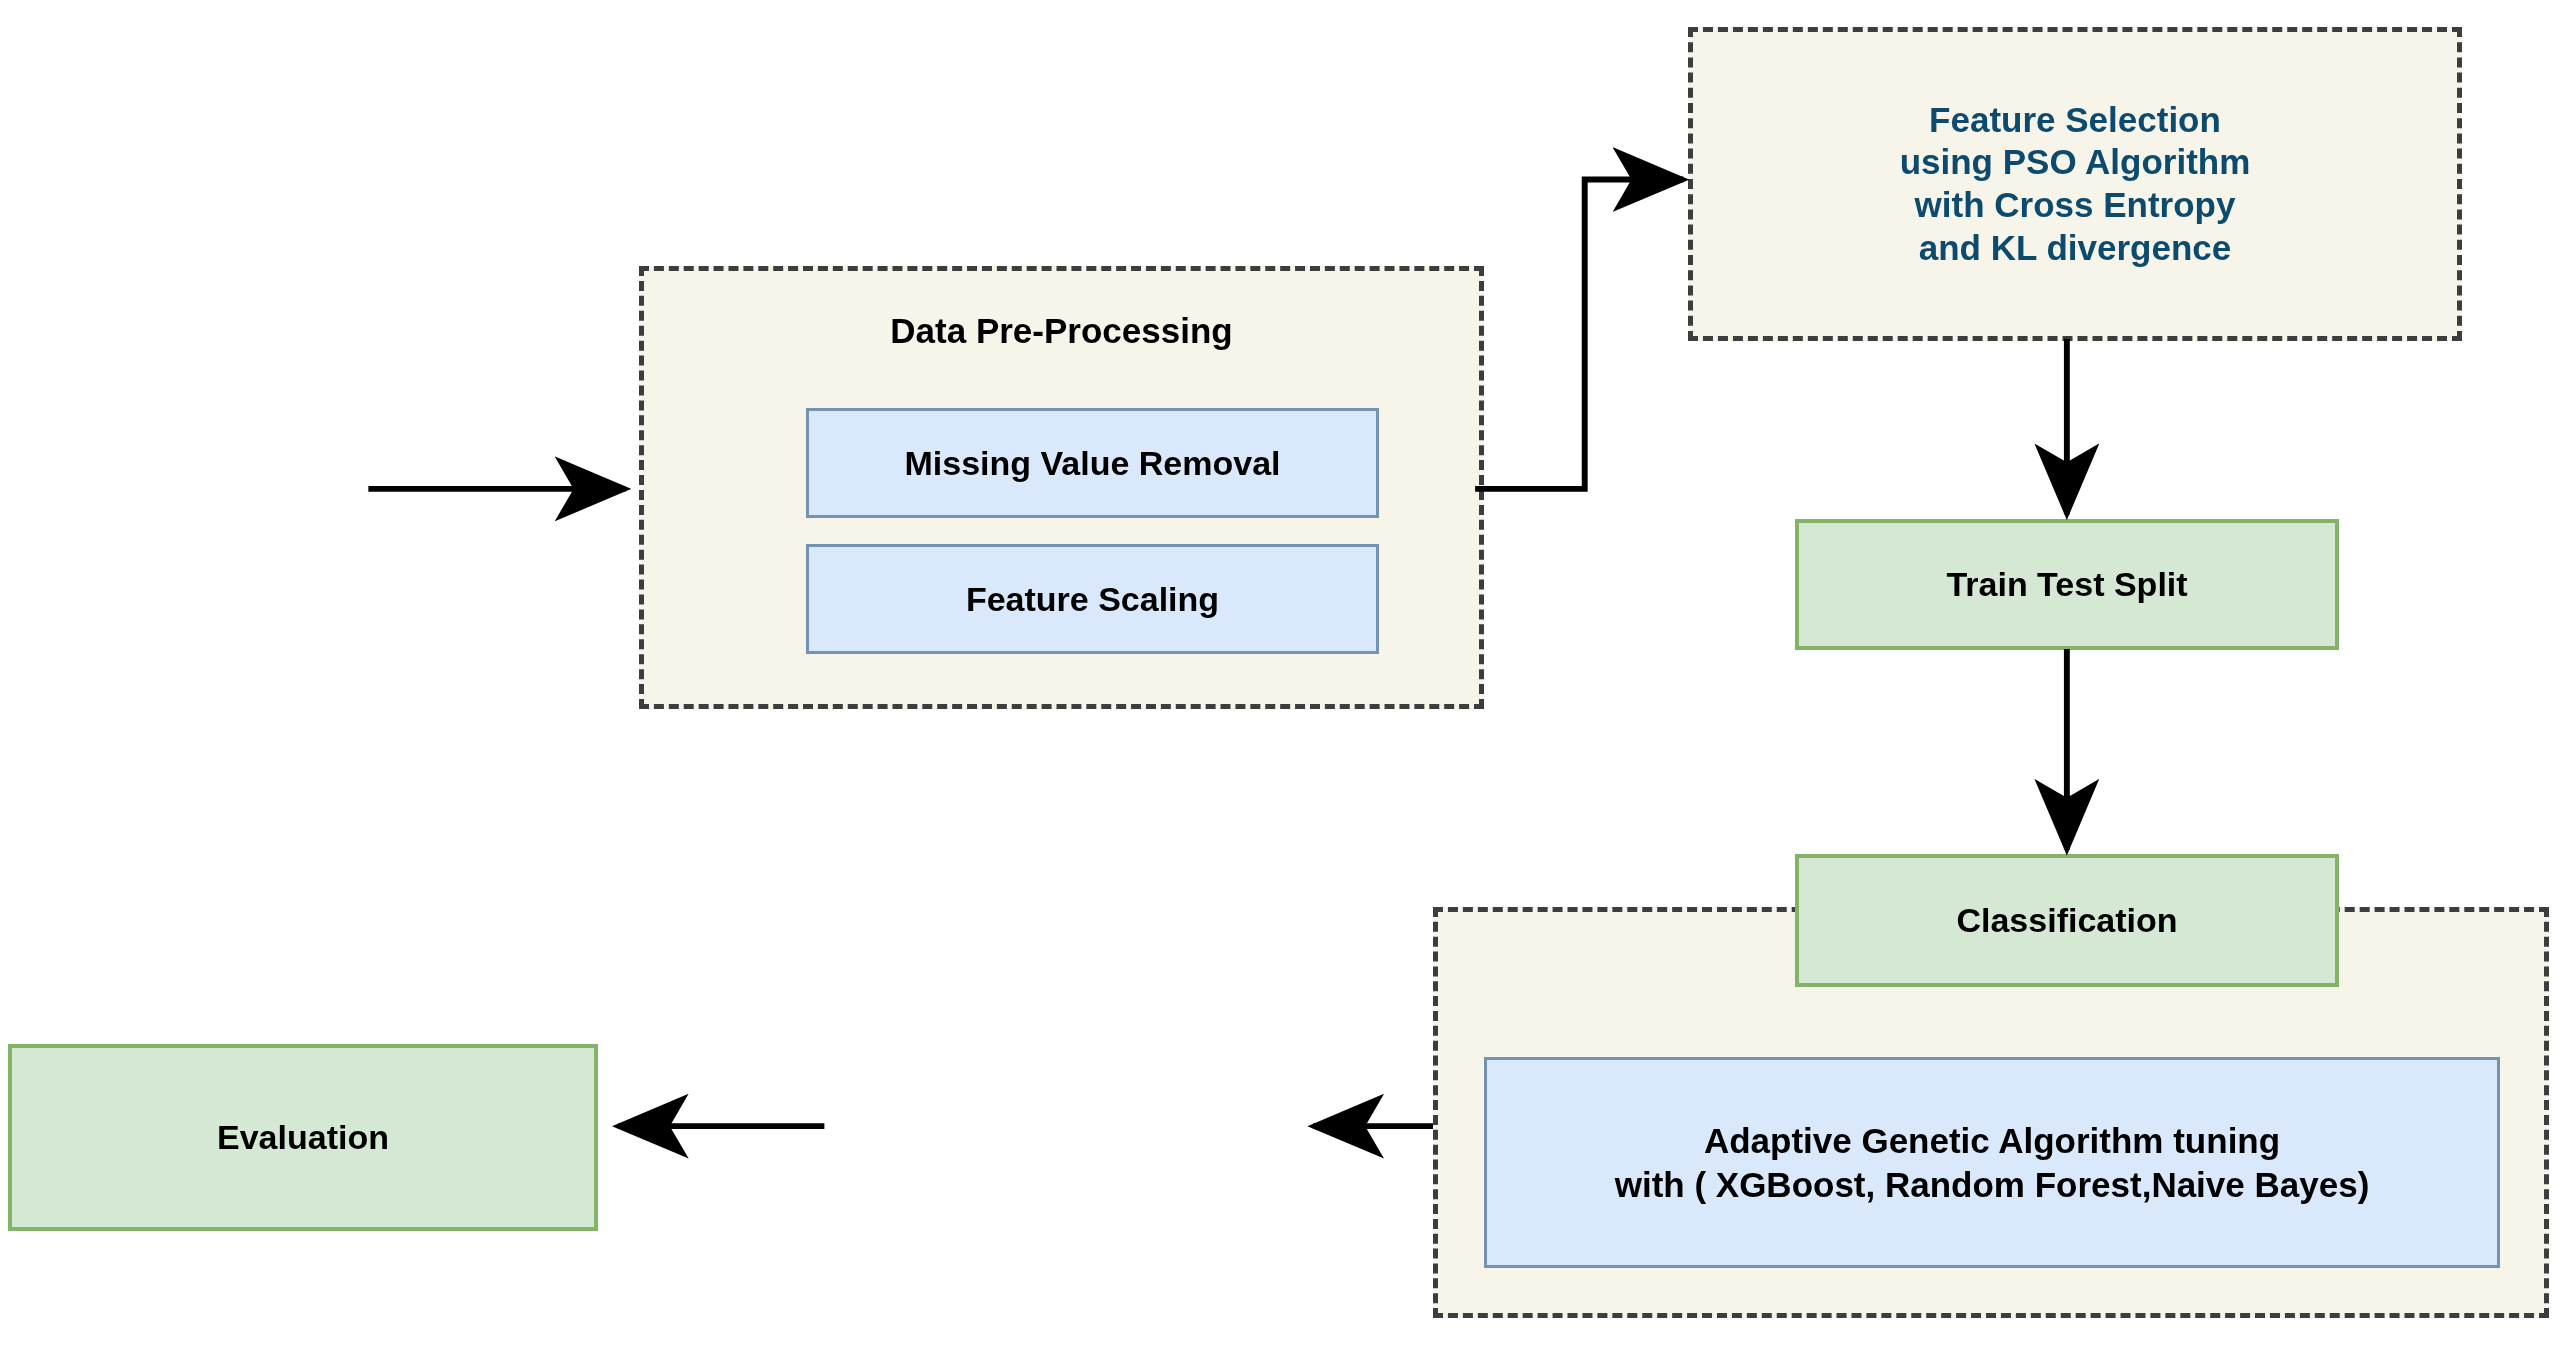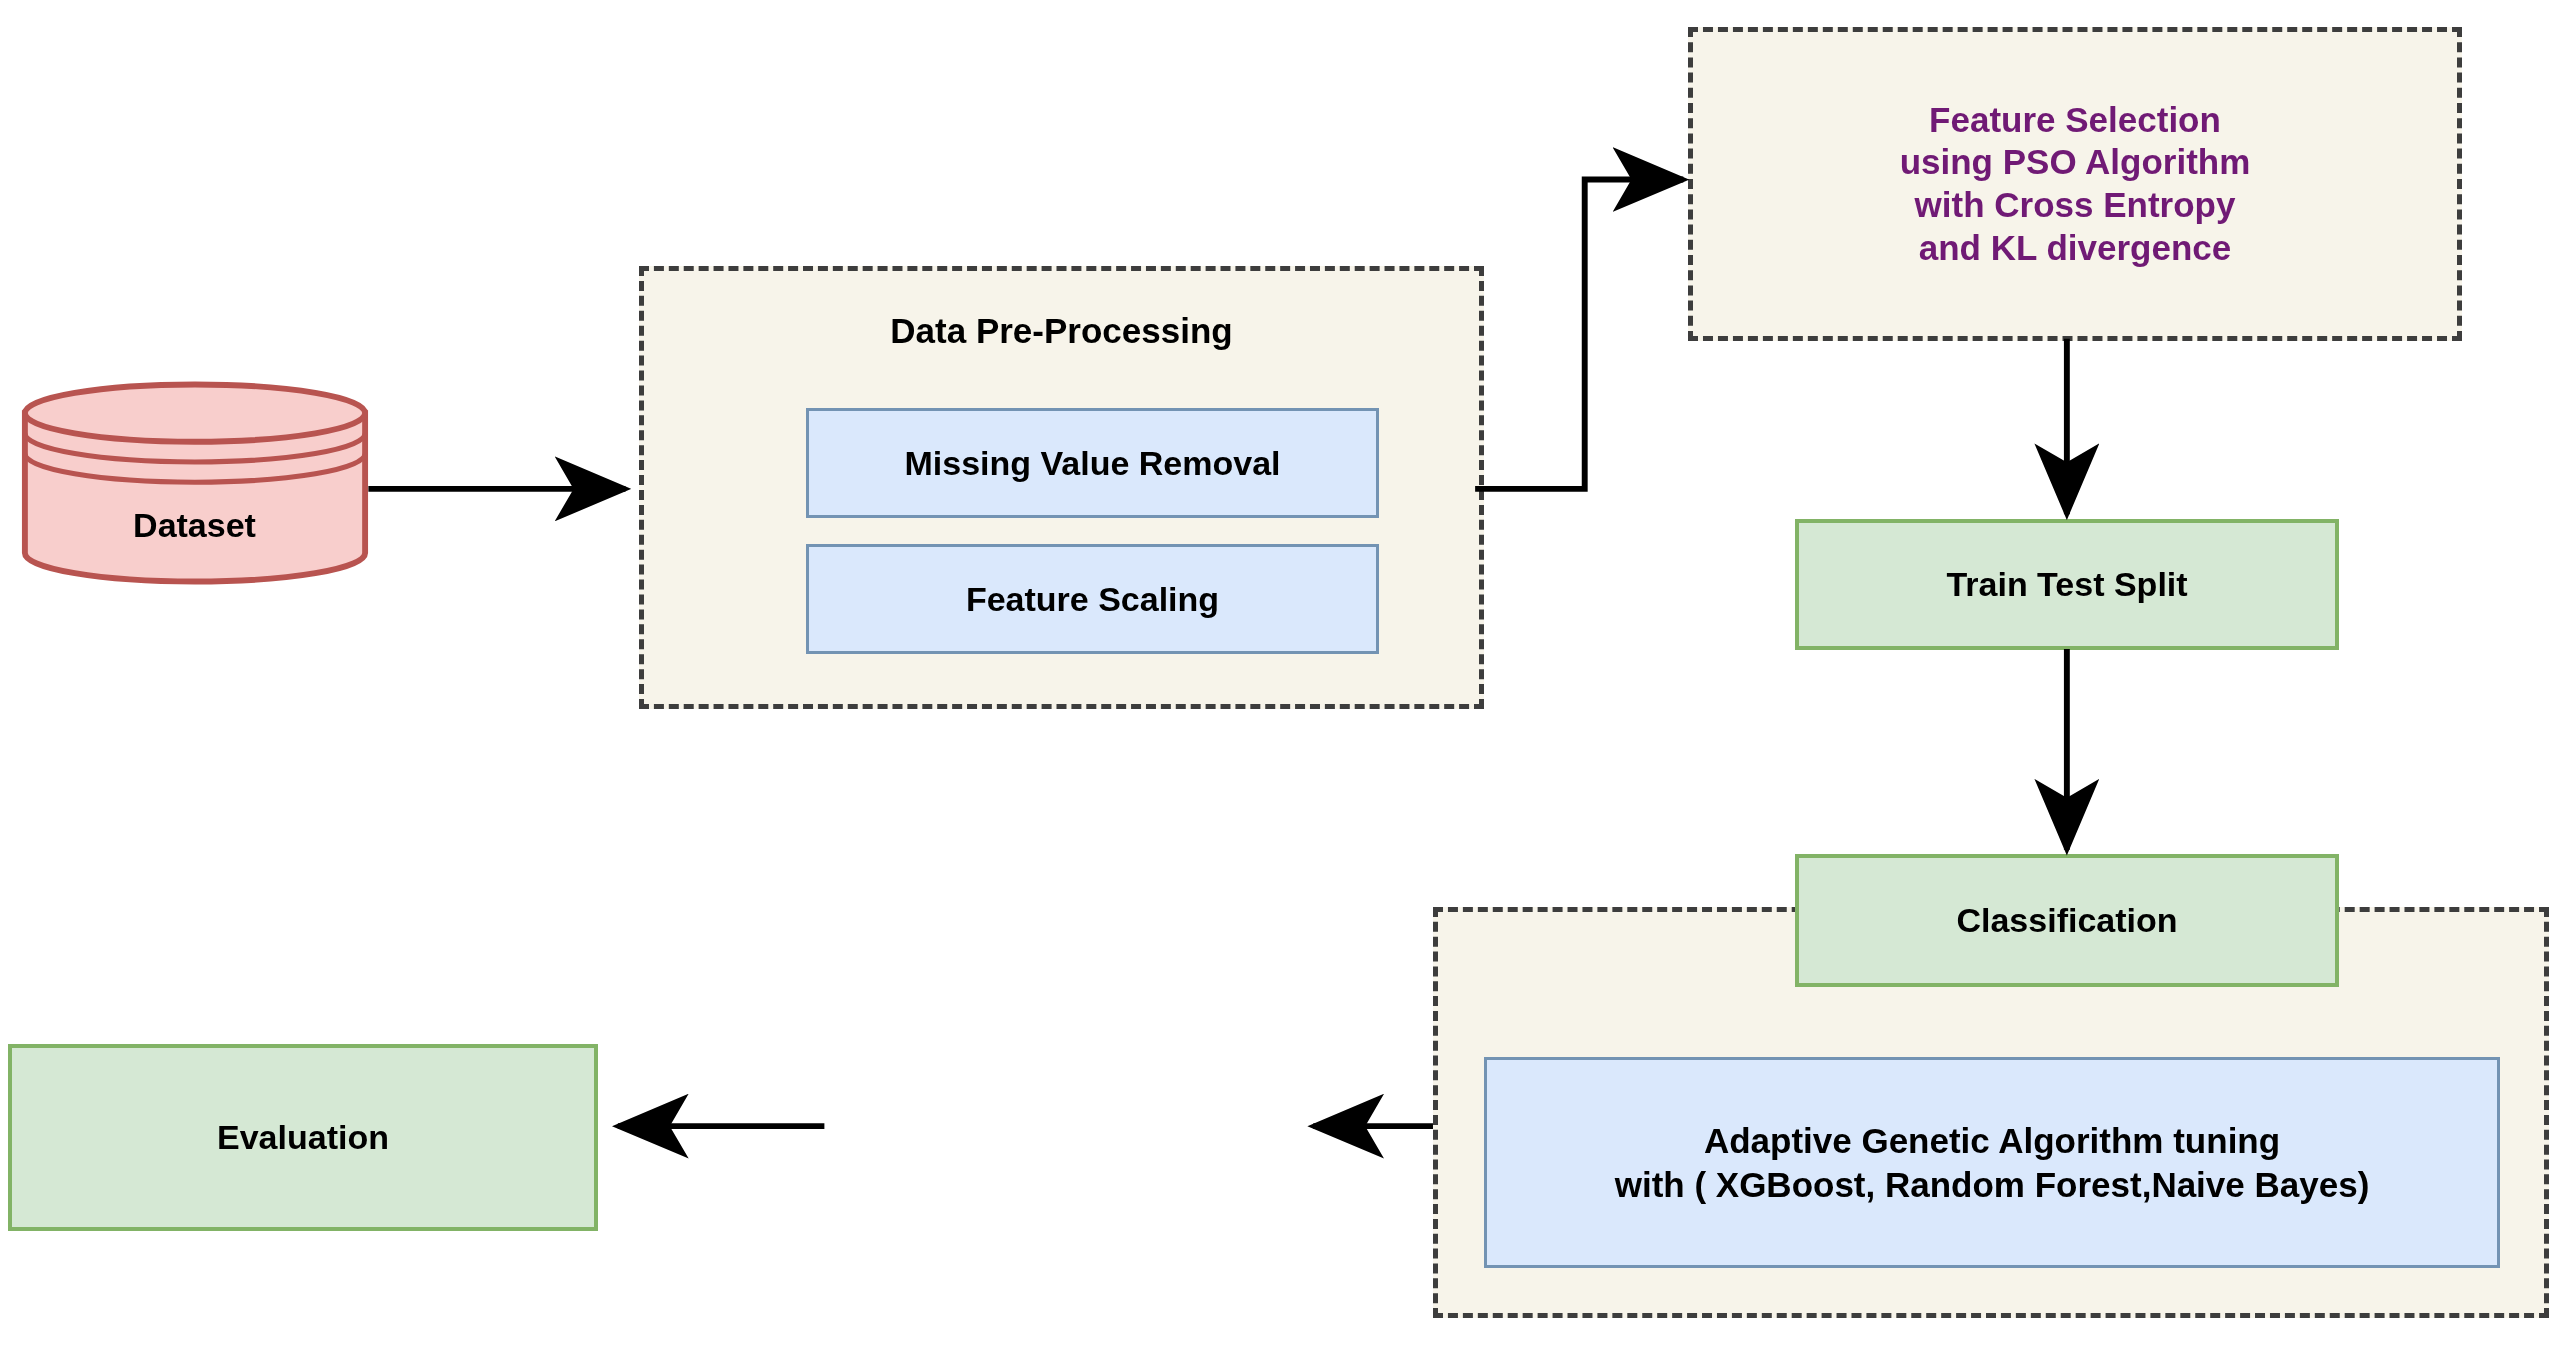--- a/index.html
+++ b/index.html
@@ -96,45 +96,36 @@
 
     <path d="M 2452 402 L 2452 610" fill="none" stroke="#000000" stroke-width="7" marker-end="url(#ah)"></path>
 
     <path d="M 2452 770 L 2452 1008" fill="none" stroke="#000000" stroke-width="7" marker-end="url(#ah)"></path>
 
     <path d="M 1700 1336 L 1558 1336" fill="none" stroke="#000000" stroke-width="7" marker-end="url(#ah)"></path>
 
     <path d="M 978 1336 L 733 1336" fill="none" stroke="#000000" stroke-width="7" marker-end="url(#ah)"></path>
   </svg>
 
-  <div class="cylinder-wrap" style="left:18.5px; top:381px; width:352px; height:204px; z-index:4;">
-    <svg width="352" height="204" viewBox="0 0 418 242" xmlns="http://www.w3.org/2000/svg">
-      <path d="M7 38 L7 204 A202 34 0 0 0 411 204 L411 38 Z" fill="#f8cecc" stroke="#b85450" stroke-width="7"></path>
-      <ellipse cx="209" cy="38" rx="202" ry="34" fill="#f8cecc" stroke="#b85450" stroke-width="7"></ellipse>
-      <path d="M7 62 A202 34 0 0 0 411 62" fill="none" stroke="#b85450" stroke-width="6"></path>
-      <path d="M7 86 A202 34 0 0 0 411 86" fill="none" stroke="#b85450" stroke-width="6"></path>
-    </svg>
-    <div class="cyl-label" style="top:125px; font-size:34px;">Dataset</div>
-  </div>
 
   <div class="group" style="left:632px; top:266px; width:845px; height:443px; z-index:1;margin-left:7px;">
     <div class="group-title" style="top:40px; font-size:35px;">Data Pre-Processing</div>
 
     <div class="node blue-box" style="left:162px; top:137px; width:573px; height:110px; font-size:34px;">
       <span>Missing Value Removal</span>
     </div>
 
     <div class="node blue-box" style="left:162px; top:273px; width:573px; height:110px; font-size:34px;justify-content:center;">
       <span>Feature Scaling</span>
     </div>
   </div>
 
   <div class="group" style="left:1688px; top:27px; width:774px; height:314px; z-index:1;
               display:flex; align-items:center; justify-content:center;">
-    <div style="text-align:center; font-weight:bold; font-size:35px; line-height:1.22; color:#701a75;">
+    <div style="text-align:center; font-weight:bold; font-size:35px; line-height:1.22; color:#0c4a6e;">
       <span class="fs-line">Feature Selection</span>
       <span class="fs-line">using PSO Algorithm</span>
       <span class="fs-line">with Cross Entropy</span>
       <span class="fs-line">and KL divergence</span>
     </div>
   </div>
 
   <div class="group" style="left:1433px; top:907px; width:1116px; height:411px; z-index:1;">
     <div class="node blue-box" style="left:46px; top:145px; width:1016px; height:211px; font-size:35px;">
       <div style="line-height:1.25;">

